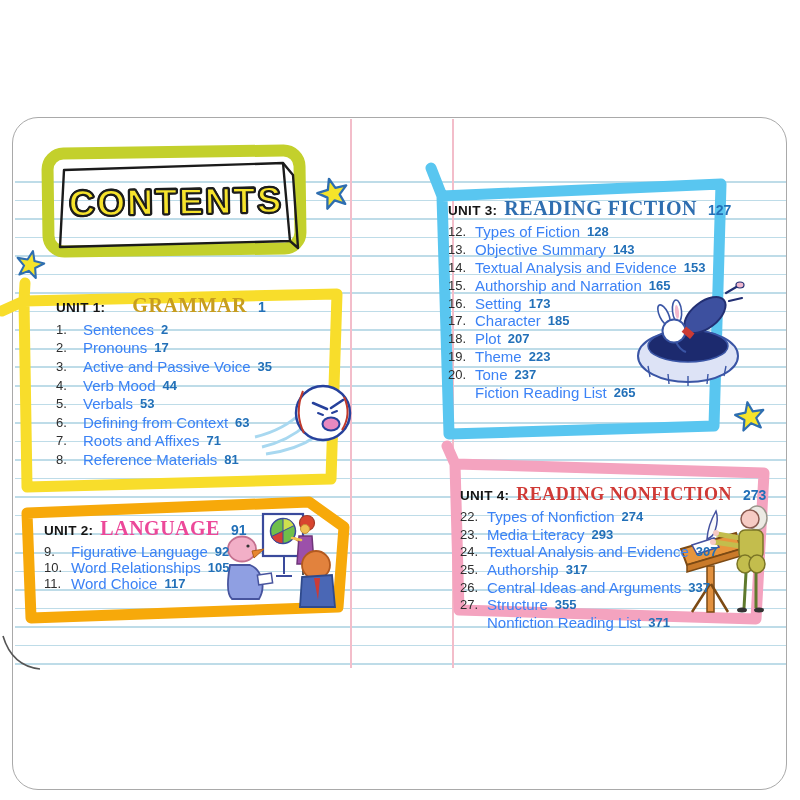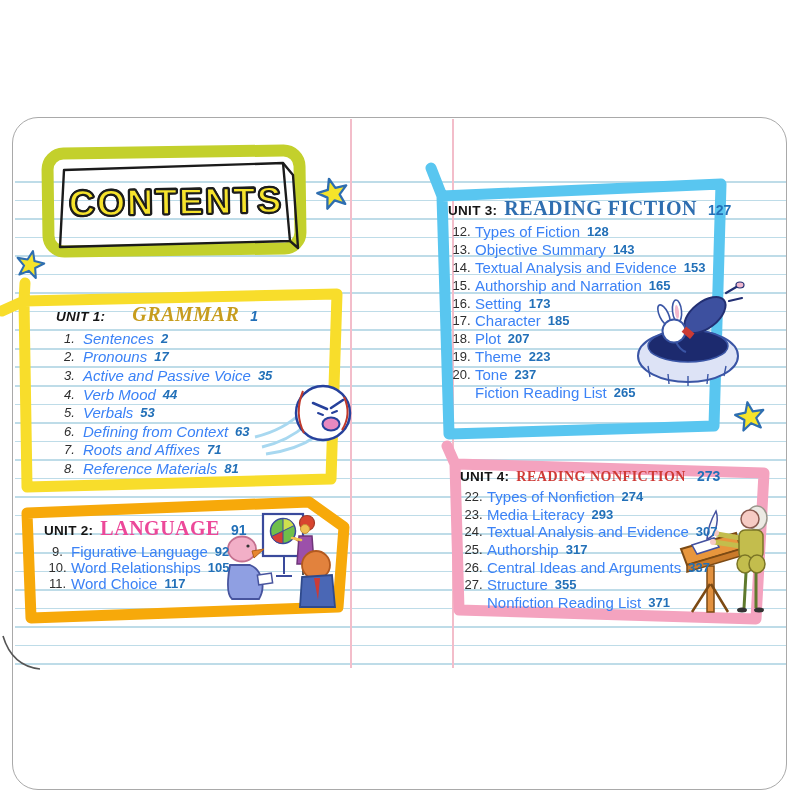--- a/index.html
+++ b/index.html
@@ -31,36 +31,36 @@
     position:absolute;left:64px;top:181px;width:224px;z-index:4;
     text-align:center;font-size:36px;font-weight:800;letter-spacing:2px;
     color:#f6e32c;
     -webkit-text-stroke:1.6px #1c1c1c;
     text-shadow:1.5px 0 0 #1c1c1c,-1.5px 0 0 #1c1c1c,0 1.5px 0 #1c1c1c,0 -1.5px 0 #1c1c1c,
                 1px 1px 0 #1c1c1c,-1px -1px 0 #1c1c1c,1px -1px 0 #1c1c1c,-1px 1px 0 #1c1c1c;
     transform:rotate(-1deg);
   }
 
   
-  .unit-text{position:absolute;z-index:4;text-align:center;}
+  .unit-text{position:absolute;z-index:4;}
   .unit-header{display:flex;align-items:baseline;gap:7px;white-space:nowrap;}
   .unit-label{font-weight:800;font-size:13.5px;color:#151515;letter-spacing:.3px;}
   .unit-title{font-family:"Liberation Serif", serif;font-weight:700;font-size:20px;letter-spacing:.5px;}
   .unit-page{font-weight:800;color:#2270b8;font-size:14px;margin-left:4px;}
   .toc-items{margin-top:3px;}
   .toc-row{display:flex;align-items:center;height:var(--rh);white-space:nowrap;}
   .toc-num{width:27px;flex:none;font-size:13px;color:#2e2e2e;}
   .toc-title{font-size:15px;color:#3b82f6;}
   .toc-page{margin-left:7px;font-weight:bold;color:#2270b8;font-size:13px;}
 
-  .u1{left:56px;top:303px;width:285px;font-style:italic;--rh:18.6px;}
+  .u1{left:56px;top:294px;width:285px;--rh:18.6px;}
   .u2{left:44px;top:517px;width:290px;--rh:16.2px;}
   .u3{left:448px;top:197px;width:292px;--rh:17.8px;}
-  .u4{left:460px;top:468px;width:305px;--rh:17.6px;}
-  .u4 .unit-title{font-size:14px;}
+  .u4{left:460px;top:484px;width:305px;--rh:17.6px;}
+  .u4 .unit-title{font-size:18px;}
 </style>
 </head>
 <body>
 
 <div class="page"></div>
 <div class="ruled-lines"></div>
 <div class="margin-line left"></div>
 <div class="margin-line right"></div>
 
 <svg class="deco" width="800" height="800" viewBox="0 0 800 800">

